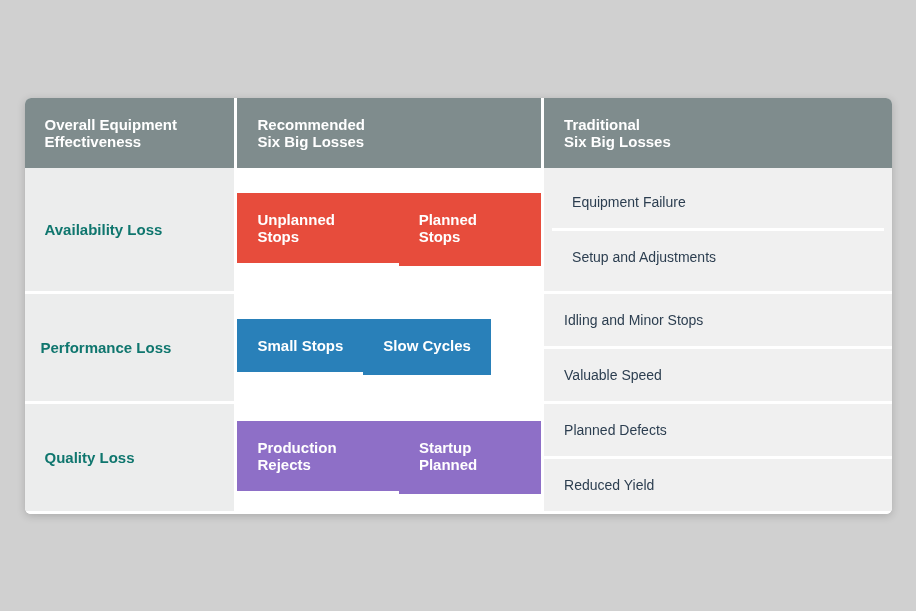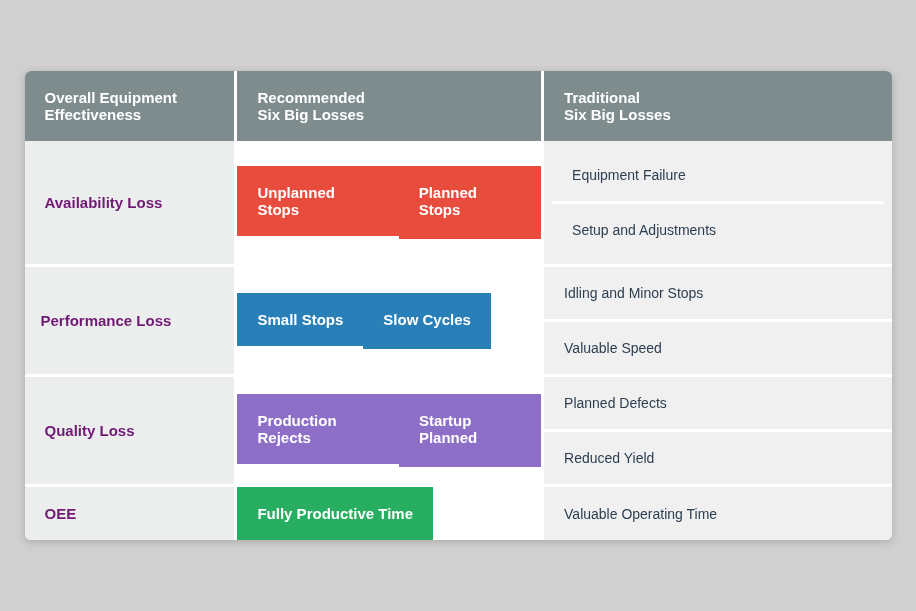--- a/index.html
+++ b/index.html
@@ -56,21 +56,21 @@
     
     .oee-row td {
       border-bottom: none !important;
     }
 
     
     .col-oee {
       background: #eceded;
       font-size: 15px;
       font-weight: bold;
-      color: #701a75;
+      color: #0f766e;
       padding: 0 20px;
       width: 200px;
     }
 
     
     .col-recommended {
       width: 290px;
       padding: 0;
     }
 
@@ -183,28 +183,15 @@
               <span class="badge badge-purple" style="border-bottom: none;">Startup Planned</span>
             </div>
           </td>
           <td class="col-traditional" style="padding: 0px;">
             <div class="pair-traditional">
               <span class="trad-cell">Planned Defects</span>
               <span class="trad-cell" style="border-bottom: none;">Reduced Yield</span>
             </div>
           </td>
         </tr>
-        <tr class="oee-row">
-          <td class="col-oee oee-label-cell" style="padding: 18px 20px;">OEE</td>
-          <td class="col-recommended" style="padding: 0px;">
-            <div class="pair-recommended">
-              <span class="badge badge-green" style="border-bottom: none;">Fully Productive Time</span>
-            </div>
-          </td>
-          <td class="col-traditional" style="padding: 0px;">
-            <div class="pair-traditional">
-              <span class="trad-cell" style="border-bottom: none;">Valuable Operating Time</span>
-            </div>
-          </td>
-        </tr>
       </tbody>
   </table>
 </div>
 
 </body></html>

